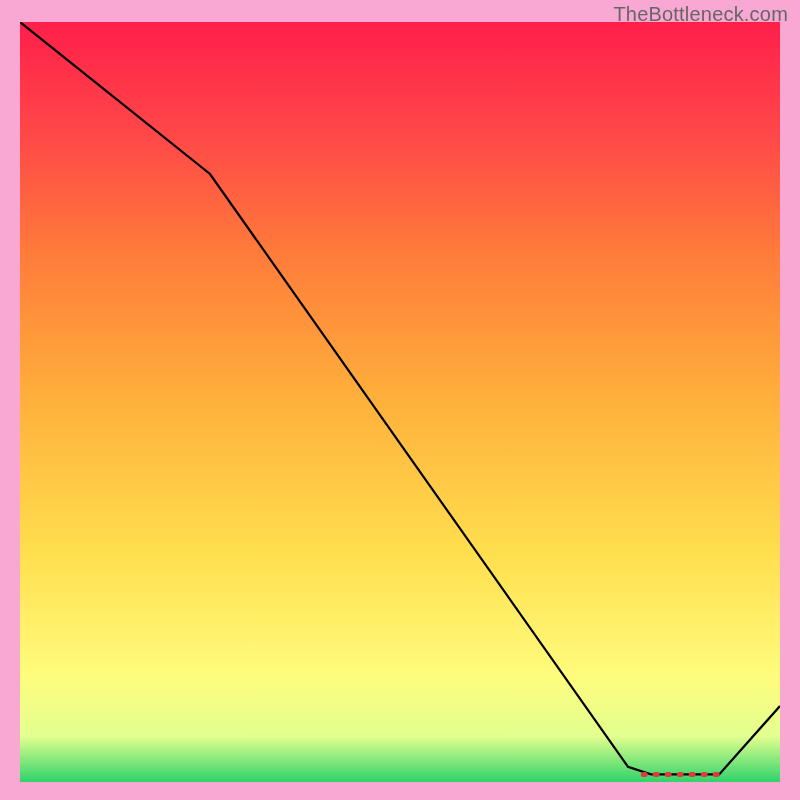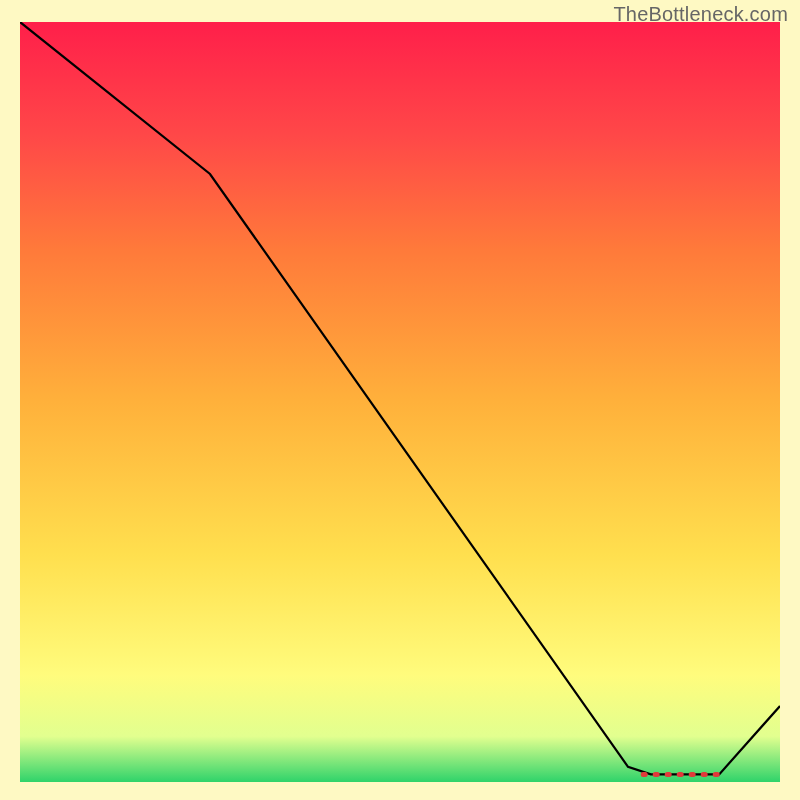--- a/index.html
+++ b/index.html
@@ -11,21 +11,21 @@
     font-family: Arial, Helvetica, sans-serif;
     overflow: hidden;
     position: relative;
   }
   .frame {
     position: absolute;
     left: 0;
     top: 0;
     width: 800px;
     height: 800px;
-    background: #fef9c3;
+    background: #f9a8d4;
   }
   .watermark {
     position: absolute;
     top: 3px;
     right: 12px;
     color: #666;
     font-size: 20px;
     font-weight: 500;
     letter-spacing: 0.2px;
     z-index: 20;

